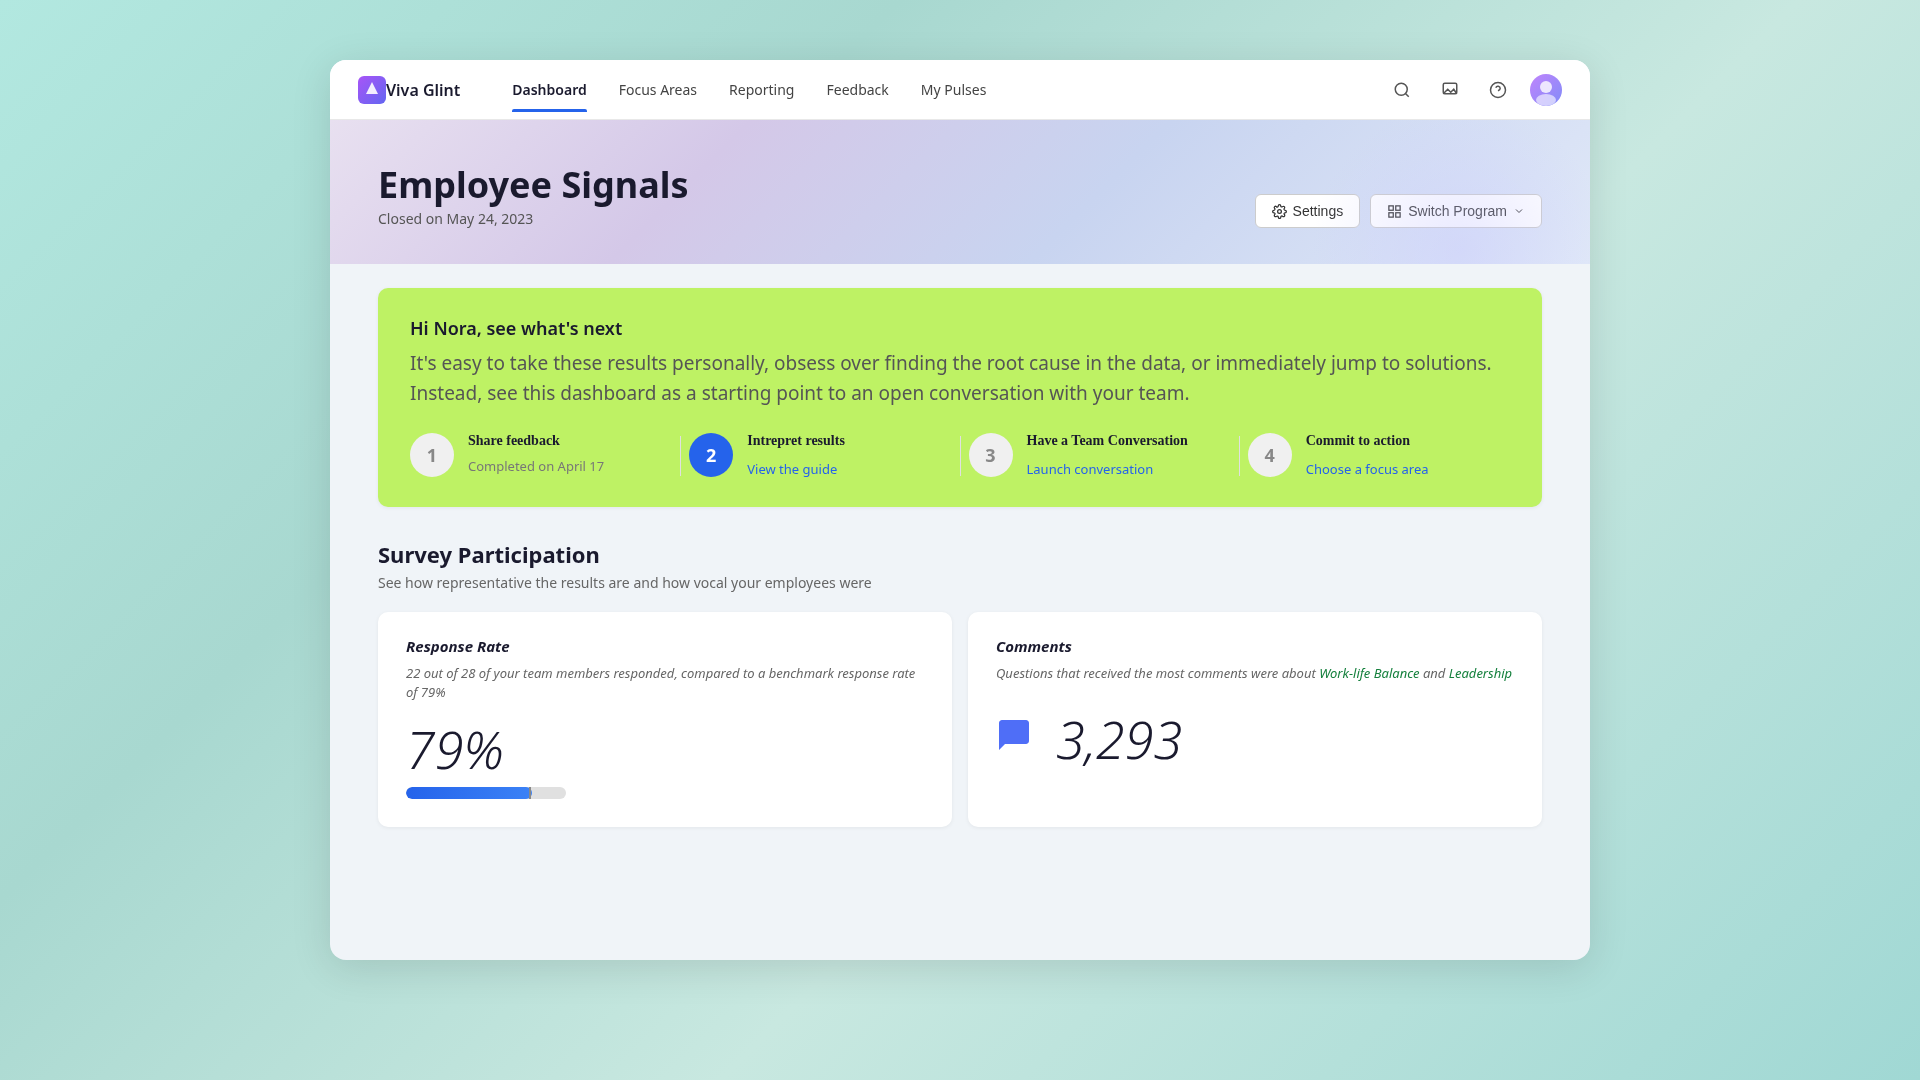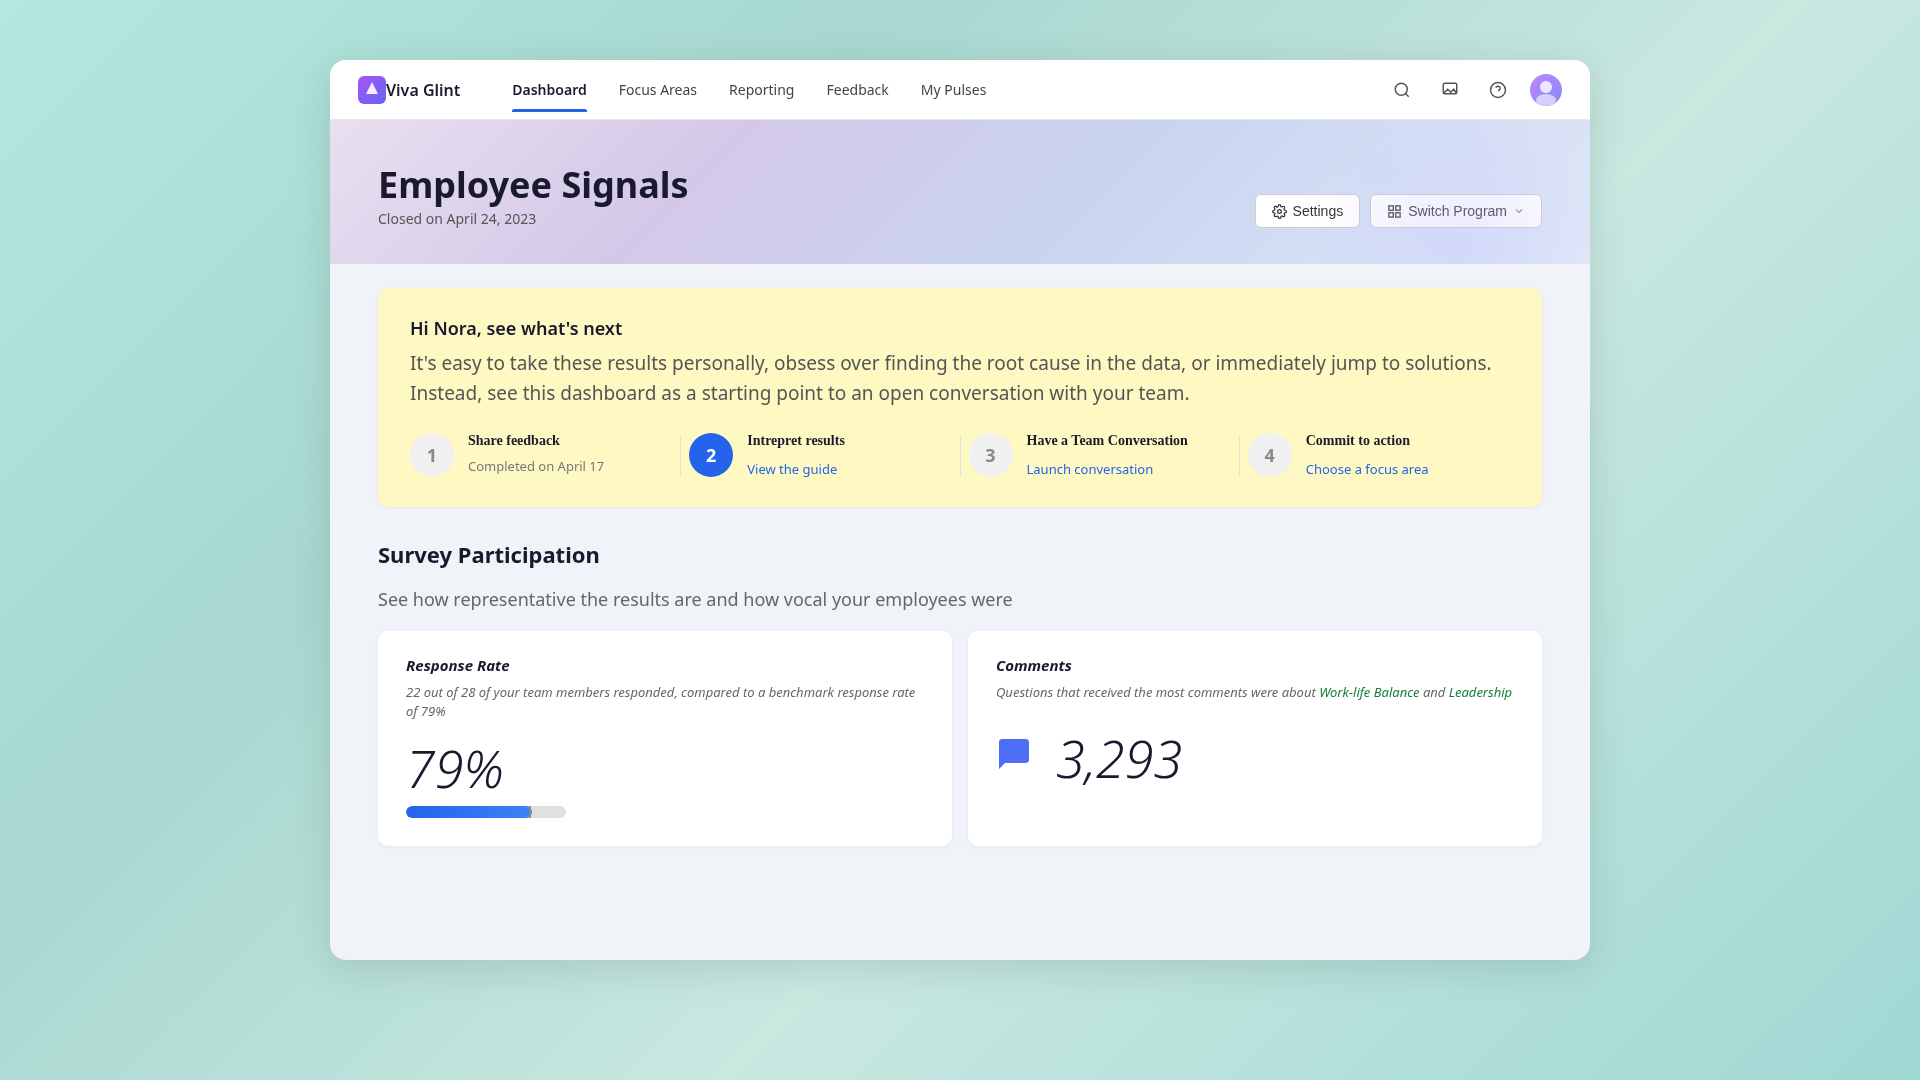--- a/index.html
+++ b/index.html
@@ -150,21 +150,21 @@
       cursor: pointer;
     }
 
     
     .main-content {
       padding: 24px 48px 40px;
     }
 
     
     .card {
-      background: #fef9c3;
+      background: #bef264;
       border-radius: 10px;
       padding: 28px 32px;
       margin-bottom: 32px;
       box-shadow: 0 1px 4px rgba(0,0,0,0.06);
     }
     .card-title {
       font-size: 18px;
       font-weight: 600;
       color: #1a1a2e;
       margin-bottom: 8px;
@@ -223,24 +223,24 @@
       color: #2563eb;
       text-decoration: none;
       cursor: pointer;
     }
 
     
     .section-title {
       font-size: 22px;
       font-weight: 700;
       color: #1a1a2e;
-      margin-bottom: 18px;
+      margin-bottom: 4px;
     }
     .section-desc {
-      font-size: 18px;
+      font-size: 14px;
       color: #666;
       margin-bottom: 20px;
     }
     .two-col {
       display: grid;
       grid-template-columns: 1fr 1fr;
       gap: 16px;
     }
     .stat-card {
       background: #fff;
@@ -374,21 +374,21 @@
         <svg width="32" height="32" viewBox="0 0 32 32">
           <circle cx="16" cy="13" r="6" fill="rgba(255,255,255,0.8)"></circle>
           <ellipse cx="16" cy="26" rx="10" ry="6" fill="rgba(255,255,255,0.6)"></ellipse>
         </svg>
       </div>
     </div>
   </nav>
 
   <div class="hero">
     <h1 class="hero-title">Employee Signals</h1>
-    <p class="hero-subtitle">Closed on April 24, 2023</p>
+    <p class="hero-subtitle">Closed on May 24, 2023</p>
     <div class="hero-actions">
       <button class="btn-outline">
         <svg width="15" height="15" viewBox="0 0 24 24" fill="none" stroke="currentColor" stroke-width="2">
             <circle cx="12" cy="12" r="3"></circle>
             <path d="M19.4 15a1.65 1.65 0 0 0 .33 1.82l.06.06a2 2 0 1 1-2.83 2.83l-.06-.06a1.65 1.65 0 0 0-1.82-.33 1.65 1.65 0 0 0-1 1.51V21a2 2 0 1 1-4 0v-.09A1.65 1.65 0 0 0 9 19.4a1.65 1.65 0 0 0-1.82.33l-.06.06a2 2 0 1 1-2.83-2.83l.06-.06A1.65 1.65 0 0 0 4.68 15a1.65 1.65 0 0 0-1.51-1H3a2 2 0 1 1 0-4h.09A1.65 1.65 0 0 0 4.6 9a1.65 1.65 0 0 0-.33-1.82l-.06-.06a2 2 0 1 1 2.83-2.83l.06.06A1.65 1.65 0 0 0 9 4.68a1.65 1.65 0 0 0 1-1.51V3a2 2 0 1 1 4 0v.09a1.65 1.65 0 0 0 1 1.51 1.65 1.65 0 0 0 1.82-.33l.06-.06a2 2 0 1 1 2.83 2.83l-.06.06A1.65 1.65 0 0 0 19.4 9a1.65 1.65 0 0 0 1.51 1H21a2 2 0 1 1 0 4h-.09a1.65 1.65 0 0 0-1.51 1z"></path>
           </svg>
         <span>Settings</span>
       </button>
       <button class="btn-outline">
         <svg width="15" height="15" viewBox="0 0 24 24" fill="none" stroke="currentColor" stroke-width="2">

